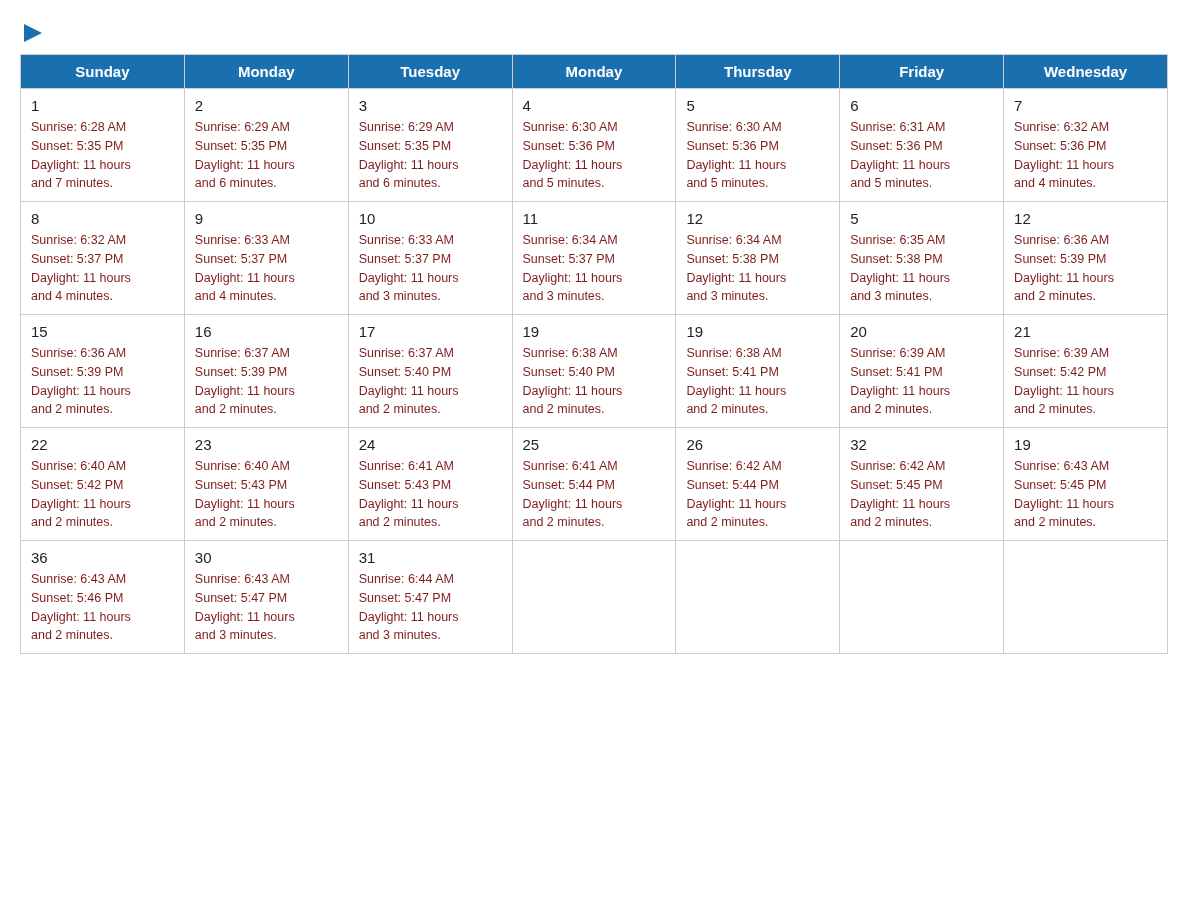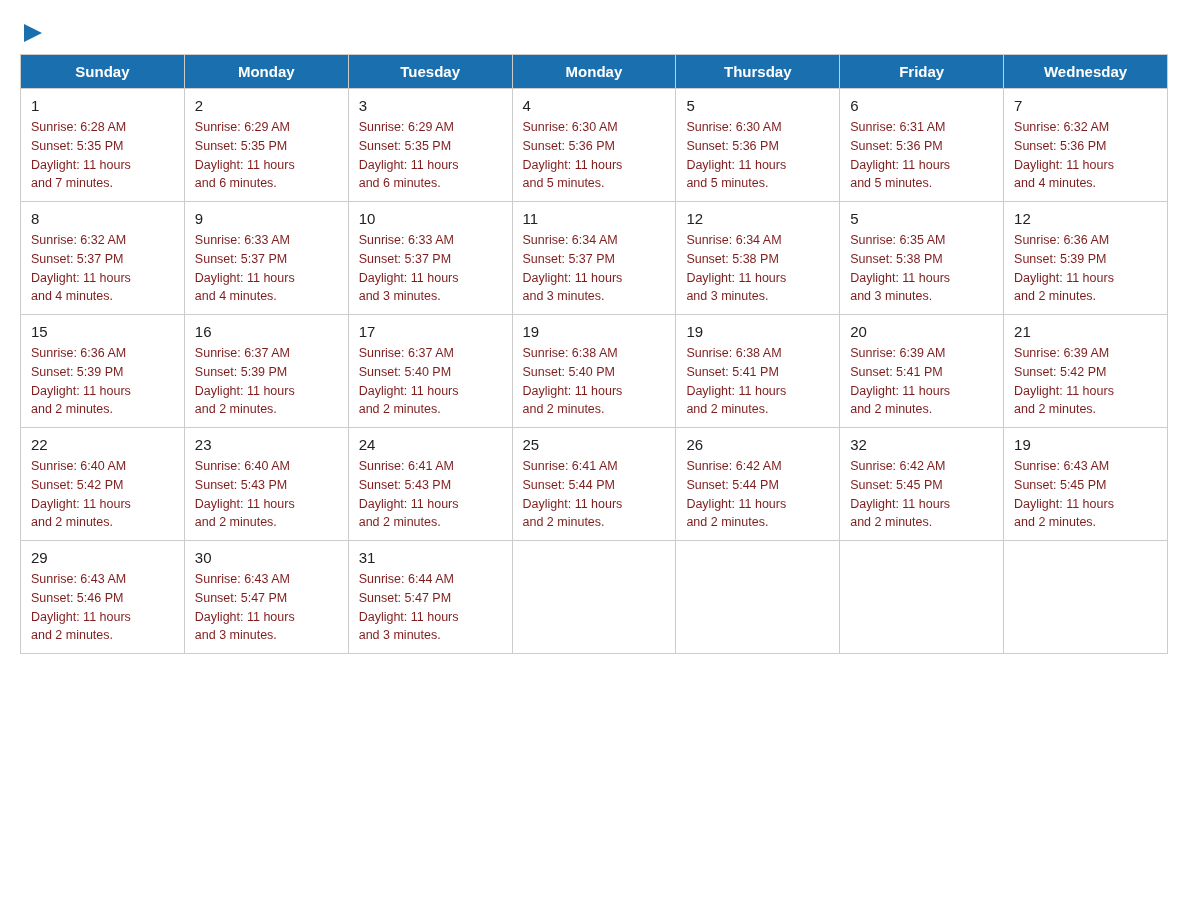--- a/index.html
+++ b/index.html
@@ -385,21 +385,21 @@
           <div class="day-info">
             Sunrise: 6:43 AM<br>
             Sunset: 5:45 PM<br>
             Daylight: 11 hours<br>
             and 2 minutes.
           </div>
         </td>
       </tr>
       <tr>
         <td>
-          <span class="day-number">29</span>
+          <span class="day-number">36</span>
           <div class="day-info">
             Sunrise: 6:43 AM<br>
             Sunset: 5:46 PM<br>
             Daylight: 11 hours<br>
             and 2 minutes.
           </div>
         </td>
         <td>
           <span class="day-number">30</span>
           <div class="day-info">

